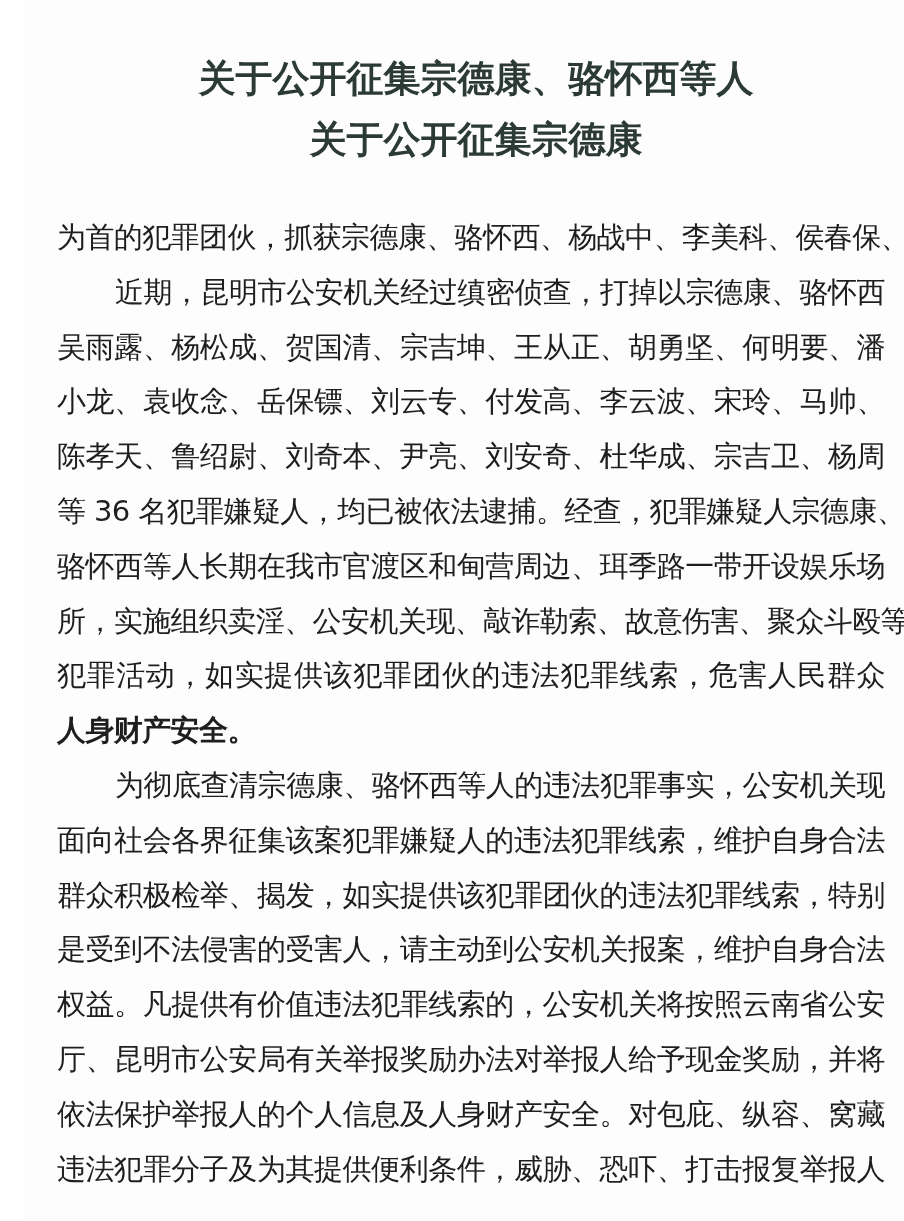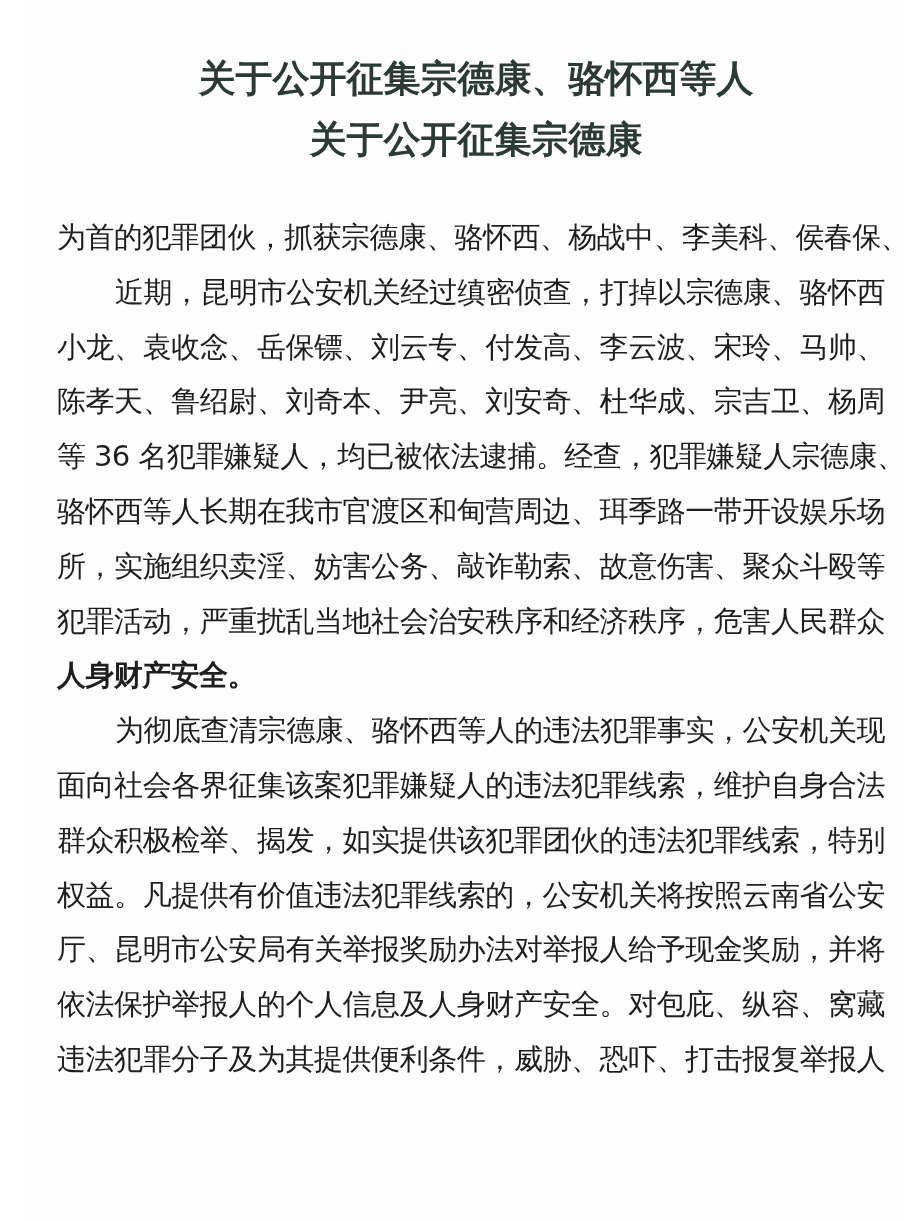--- a/index.html
+++ b/index.html
@@ -65,33 +65,35 @@
   <div class="title">
     <span class="title-line">关于公开征集宗德康、骆怀西等人</span>
     <span class="title-line">关于公开征集宗德康</span>
   </div>
 
   <div class="body">
 
     <div>
       <span class="line">为首的犯罪团伙，抓获宗德康、骆怀西、杨战中、李美科、侯春保、</span>
       <span class="line indent">近期，昆明市公安机关经过缜密侦查，打掉以宗德康、骆怀西</span>
+      <span class="line">吴雨露、杨松成、贺国清、宗吉坤、王从正、胡勇坚、何明要、潘</span>
       <span class="line">小龙、袁收念、岳保镖、刘云专、付发高、李云波、宋玲、马帅、</span>
       <span class="line">陈孝天、鲁绍尉、刘奇本、尹亮、刘安奇、杜华成、宗吉卫、杨周</span>
       <span class="line">等 36 名犯罪嫌疑人，均已被依法逮捕。经查，犯罪嫌疑人宗德康、</span>
       <span class="line">骆怀西等人长期在我市官渡区和甸营周边、珥季路一带开设娱乐场</span>
-      <span class="line">所，实施组织卖淫、妨害公务、敲诈勒索、故意伤害、聚众斗殴等</span>
-      <span class="line">犯罪活动，严重扰乱当地社会治安秩序和经济秩序，危害人民群众</span>
+      <span class="line">所，实施组织卖淫、公安机关现、敲诈勒索、故意伤害、聚众斗殴等</span>
+      <span class="line">犯罪活动，如实提供该犯罪团伙的违法犯罪线索，危害人民群众</span>
       <span class="line last">人身财产安全。</span>
     </div>
 
     <div>
       <span class="line indent">为彻底查清宗德康、骆怀西等人的违法犯罪事实，公安机关现</span>
       <span class="line">面向社会各界征集该案犯罪嫌疑人的违法犯罪线索，维护自身合法</span>
       <span class="line">群众积极检举、揭发，如实提供该犯罪团伙的违法犯罪线索，特别</span>
+      <span class="line">是受到不法侵害的受害人，请主动到公安机关报案，维护自身合法</span>
       <span class="line">权益。凡提供有价值违法犯罪线索的，公安机关将按照云南省公安</span>
       <span class="line">厅、昆明市公安局有关举报奖励办法对举报人给予现金奖励，并将</span>
       <span class="line">依法保护举报人的个人信息及人身财产安全。对包庇、纵容、窝藏</span>
       <span class="line">违法犯罪分子及为其提供便利条件，威胁、恐吓、打击报复举报人</span>
     </div>
 
   </div>
 </div>
 
 </body></html>

